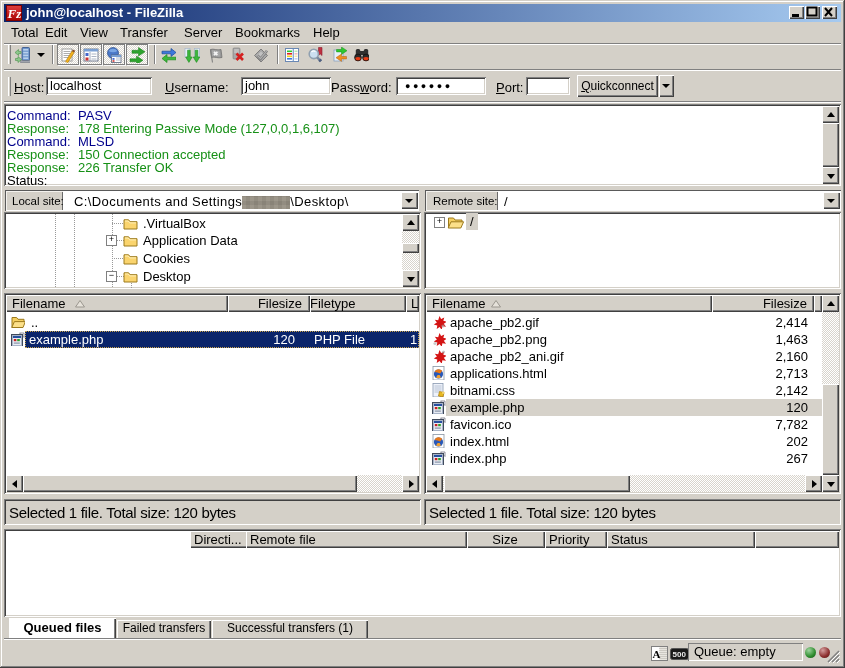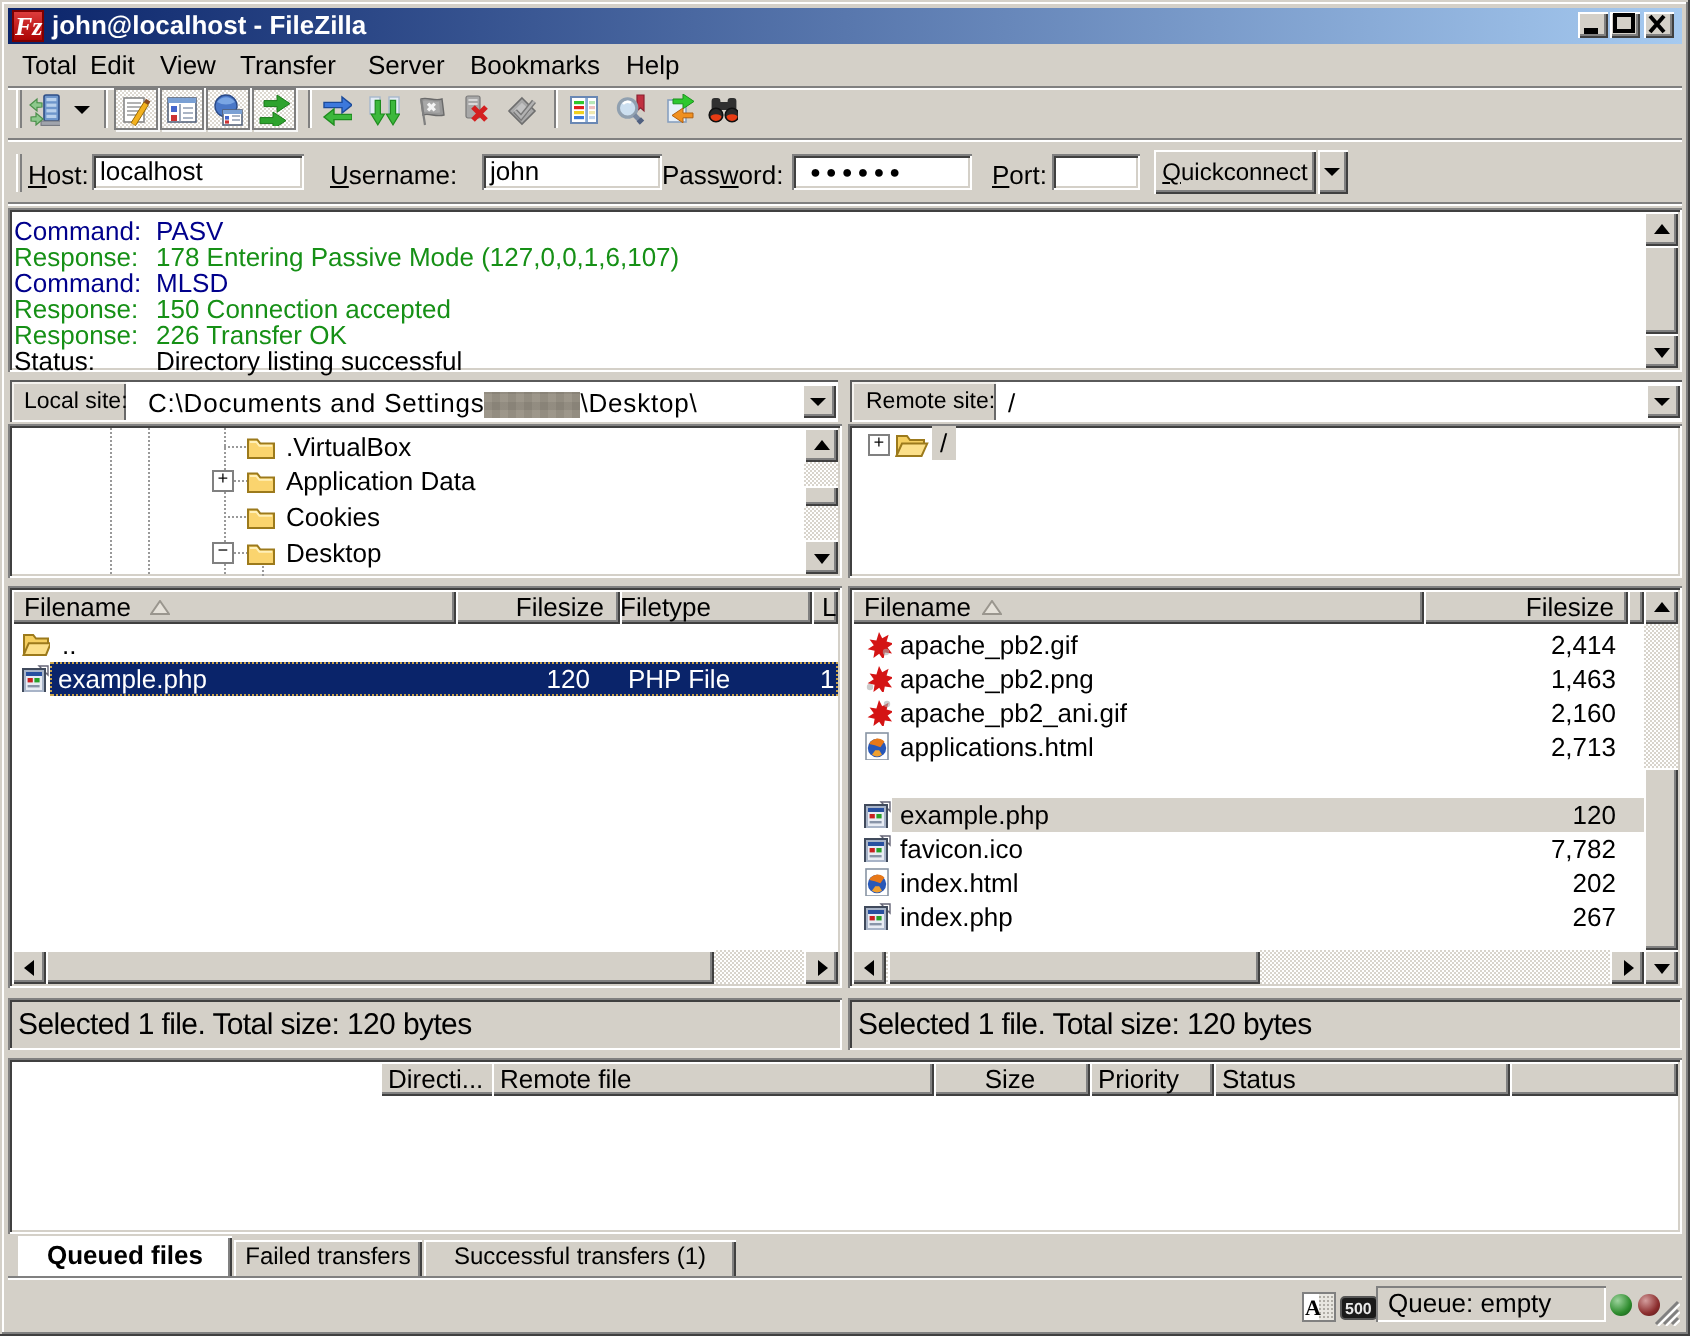--- a/index.html
+++ b/index.html
@@ -227,21 +227,20 @@
     <div class="logline lv navy" style="top:4px">PASV</div>
  <div class="logline green" style="top:17px">Response:</div>
     <div class="logline lv green" style="top:17px">178 Entering Passive Mode (127,0,0,1,6,107)</div>
  <div class="logline navy" style="top:30px">Command:</div>
     <div class="logline lv navy" style="top:30px">MLSD</div>
  <div class="logline green" style="top:43px">Response:</div>
     <div class="logline lv green" style="top:43px">150 Connection accepted</div>
  <div class="logline green" style="top:56px">Response:</div>
     <div class="logline lv green" style="top:56px">226 Transfer OK</div>
  <div class="logline" style="top:69px">Status:</div>
-    <div class="logline lv" style="top:69px">Directory listing successful</div>
  <div class="abs checker" style="left:818px;top:2px;width:17px;height:78px">
   <div class="sbtn" style="left:0;top:0;width:17px;height:17px">
         <span class="arr a-up"></span>
       </div>
   <div class="thumb" style="left:0;top:17px;width:17px;height:44px"></div>
   <div class="sbtn" style="left:0;bottom:0;width:17px;height:17px">
         <span class="arr a-dn"></span>
       </div>
  </div>
 </div>
@@ -385,20 +384,30 @@
  <div class="row" style="left:2px;top:72px;width:396px">
       <svg class="fico" style="left:6px" width="14" height="15">
         <rect x="1" y="0.5" width="11" height="13.5" fill="#fff" stroke="#8894a4" stroke-width="0.8"></rect>
         <circle cx="6.5" cy="8" r="4.6" fill="#2858b8"></circle>
         <path d="M2.6 6 a4.6 4.6 0 0 1 7.6 -1.2 l-2 2.8 -2.8 -1 z" fill="#e87818"></path>
         <path d="M4 11.4 a4.6 4.6 0 0 0 5 0 l-1.4 -2.3 h-2 z" fill="#f0a030"></path>
       </svg>
       <span class="abs" style="left:24px">applications.html</span>
       <span class="abs cellr" style="left:288px;width:94px">2,713</span>
     </div>
+ <div class="row" style="left:2px;top:89px;width:396px">
+      <svg class="fico" style="left:6px" width="14" height="15">
+        <rect x="1" y="0.5" width="10" height="13.5" fill="#eef2fa" stroke="#8898b0" stroke-width="0.8"></rect>
+        <path d="M2.5 3 h7 M2.5 5 h7 M2.5 7 h7 M2.5 9 h5" stroke="#b0bcd0" stroke-width="0.9"></path>
+        <path d="M7.5 8.5 l4.5 1 -1 4.5 -4.5 -1 z" fill="#e8b820" stroke="#a87808" stroke-width="0.7"></path>
+        <circle cx="11.2" cy="9.8" r="1.3" fill="#f4d468"></circle>
+      </svg>
+      <span class="abs" style="left:24px">bitnami.css</span>
+      <span class="abs cellr" style="left:288px;width:94px">2,142</span>
+    </div>
  <div class="row" style="left:2px;top:106px;width:396px">
       <div class="abs" style="left:20px;top:0;width:376px;height:17px;background:#d6d2ca"></div>
       <svg class="fico" style="left:6px" width="14" height="15">
         <path d="M8.5 1 H13 V5.5 z" fill="#fff" stroke="#667" stroke-width="0.7"></path>
         <rect x="0.5" y="2.5" width="11" height="12" fill="#a8b4c8" stroke="#404a5c"></rect>
         <rect x="2" y="4" width="8" height="9" fill="#e8ecf4"></rect>
         <rect x="2" y="4" width="8" height="2" fill="#2850a0"></rect>
         <rect x="2.8" y="7" width="2.6" height="2.2" fill="#c82020"></rect>
         <rect x="6.2" y="7" width="2.6" height="2.2" fill="#28a028"></rect>
         <rect x="2.8" y="10.5" width="6" height="1.2" fill="#8894a8"></rect>

